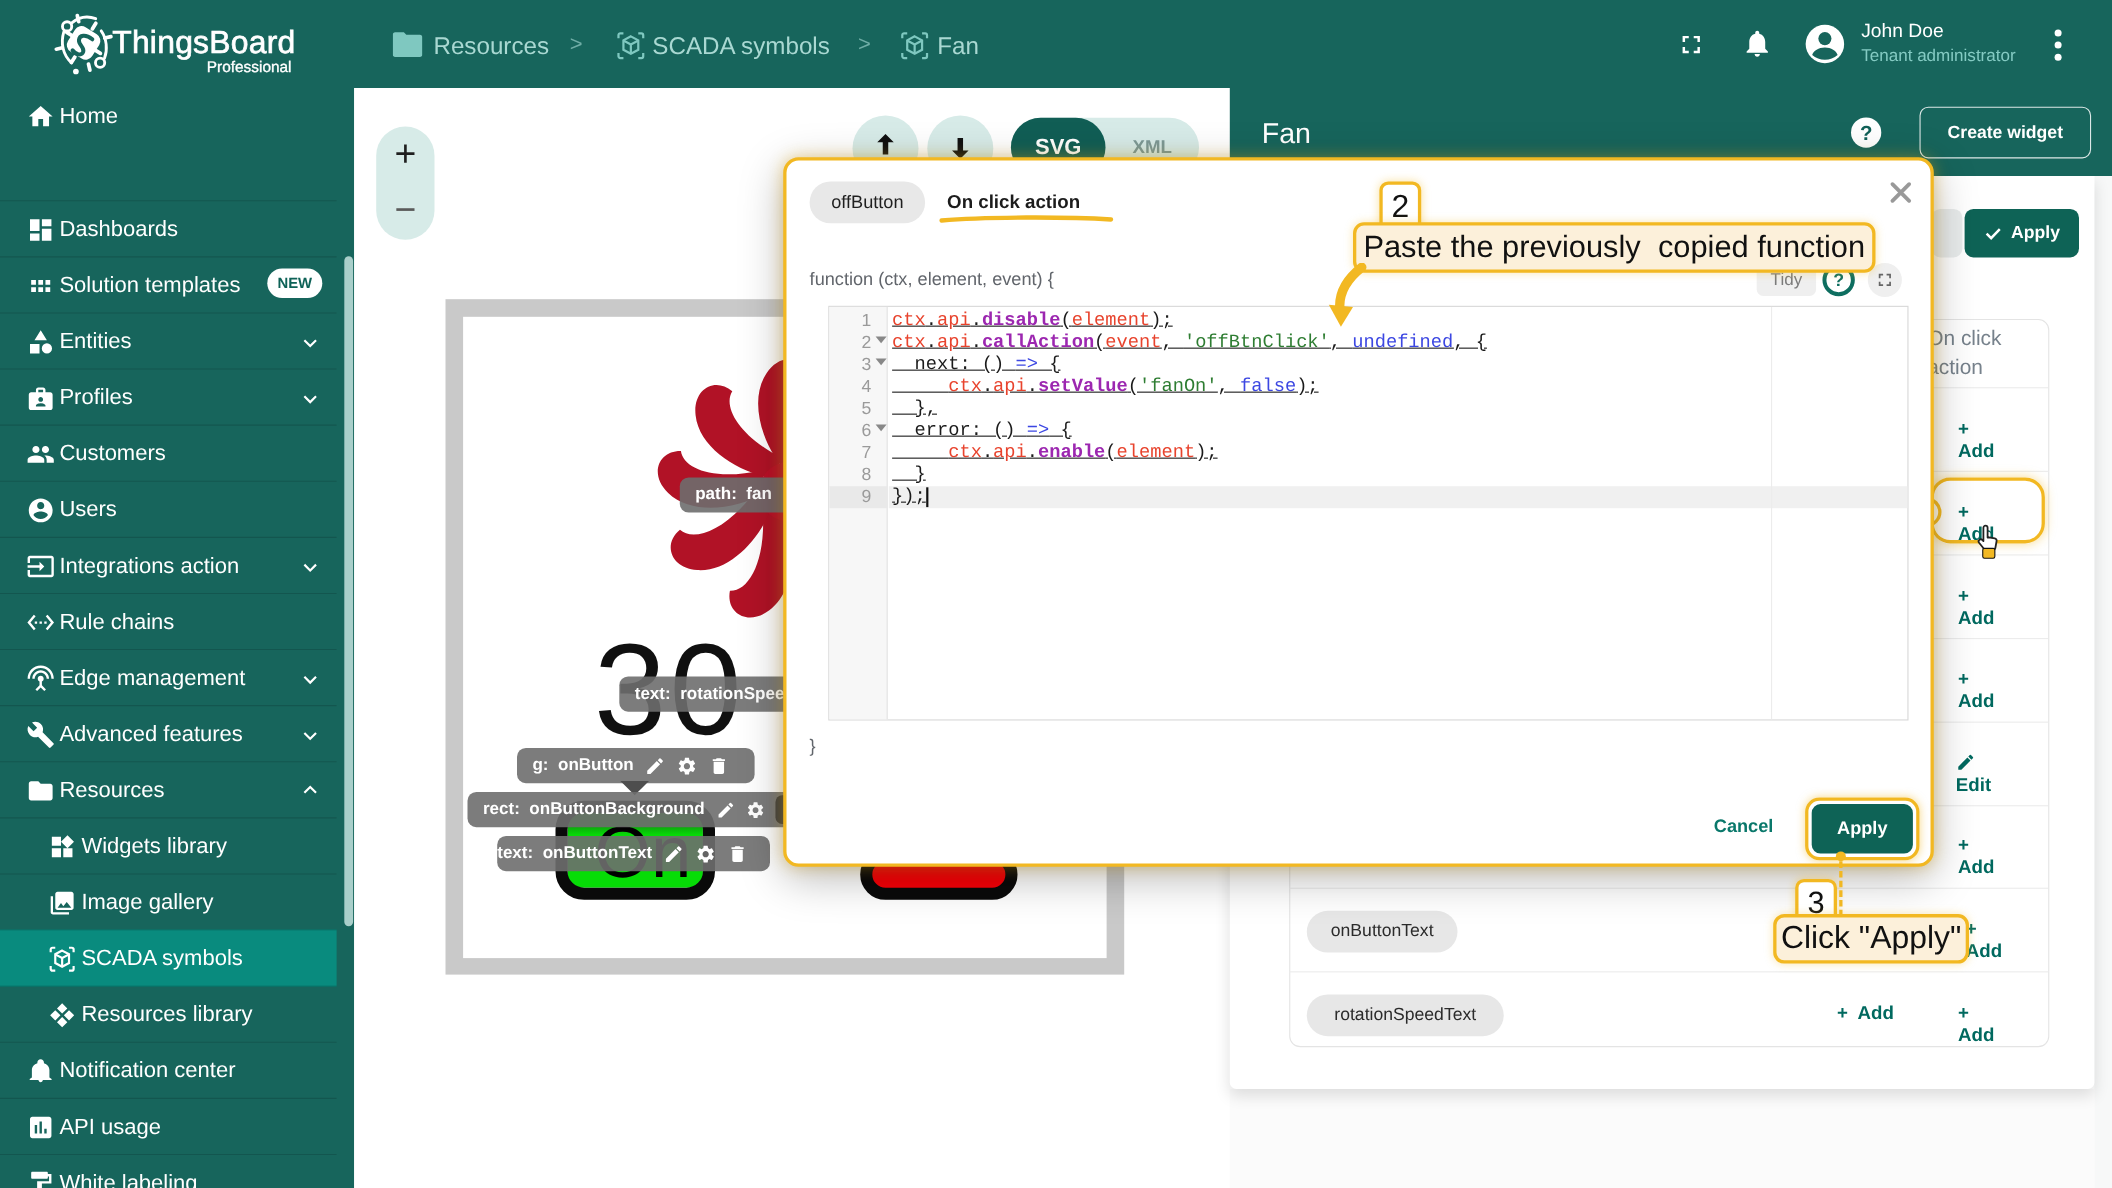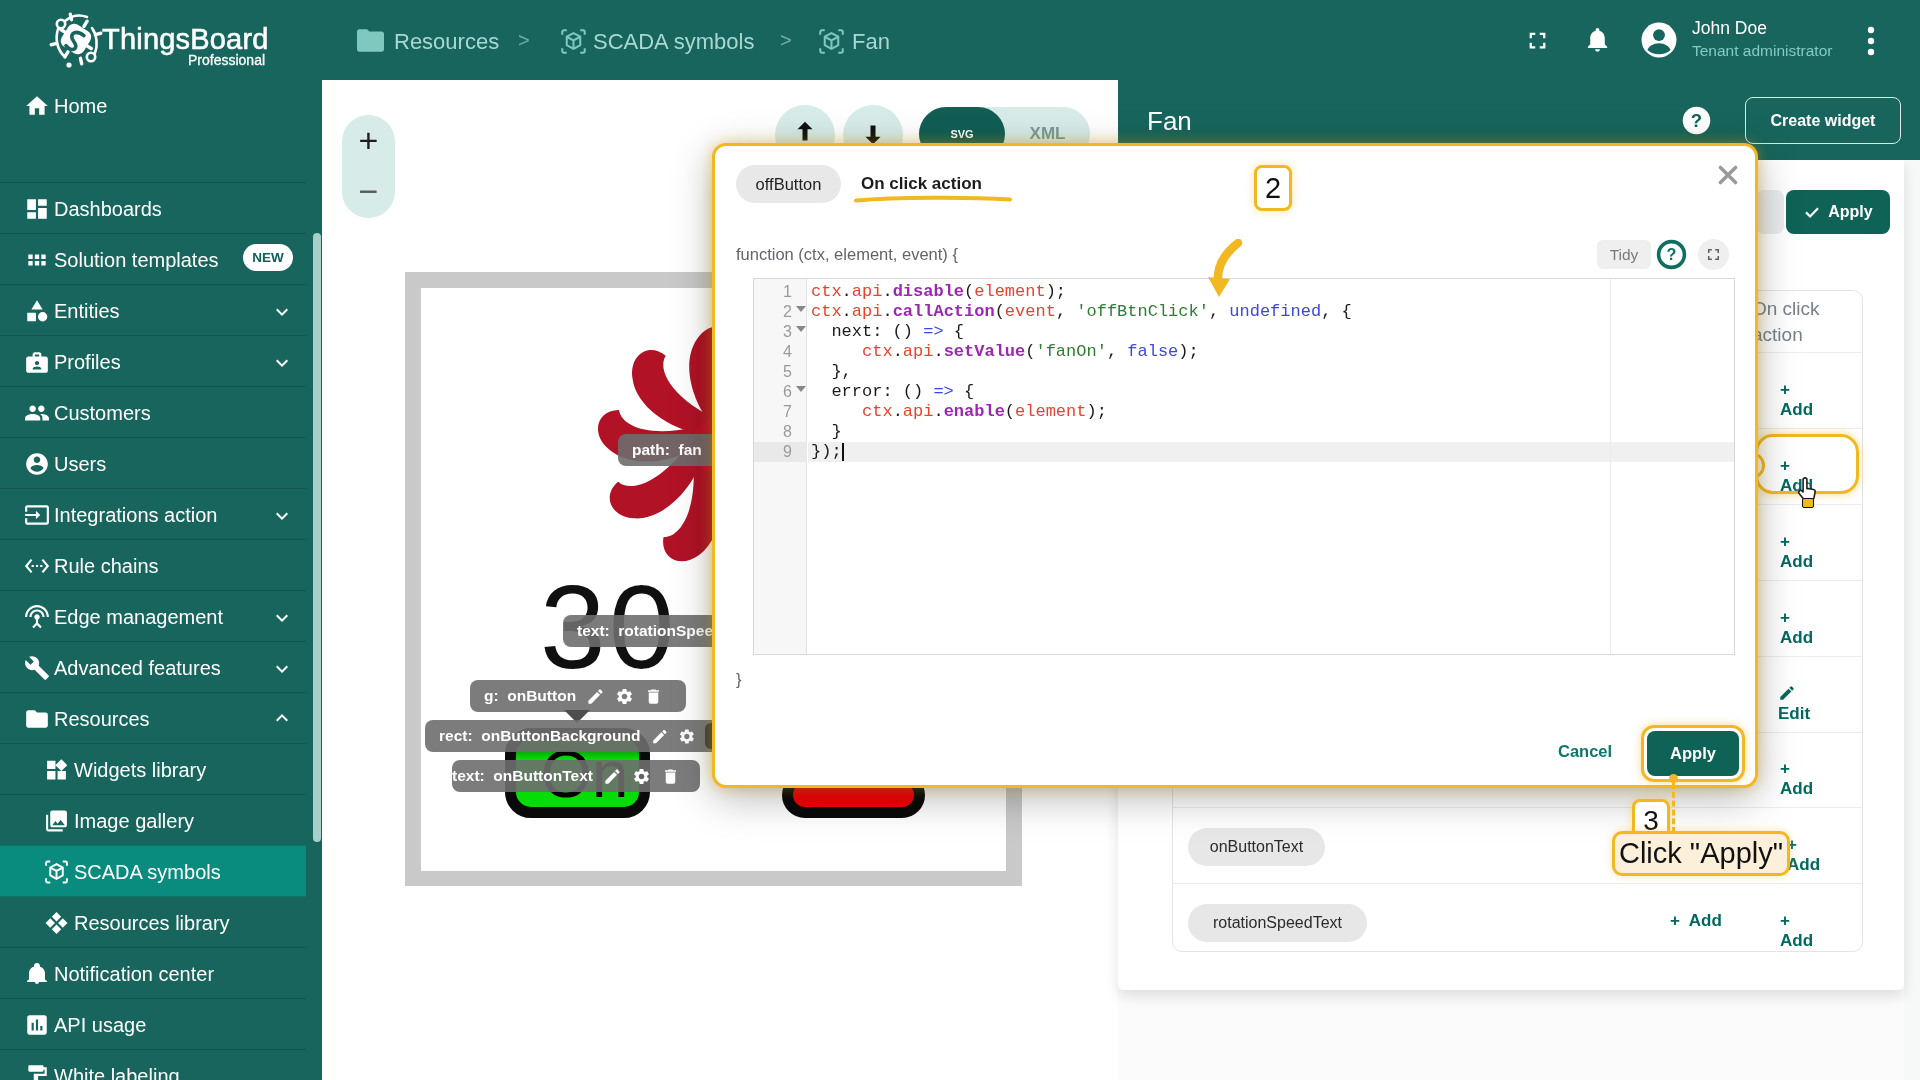--- a/index.html
+++ b/index.html
@@ -32,21 +32,21 @@
   .chip{position:absolute;background:rgba(110,110,110,0.9);border-radius:8px;color:#fff;font-weight:bold;font-size:15.5px;display:flex;align-items:center;}
   .chip .t{white-space:nowrap;}
   
   #drawerhead{left:1118px;top:80px;width:802px;height:80px;background:var(--teal);}
   #drawerbody{left:1118px;top:160px;width:786px;height:830px;background:#fff;box-shadow:0 6px 14px rgba(0,0,0,0.12);border-radius:0 0 6px 6px;}
   .addbtn{position:absolute;color:#00695f;font-weight:bold;font-size:17px;}
   .rowline{position:absolute;left:1172px;width:690px;height:1px;background:#ececec;}
   .gchip{position:absolute;background:#e7e7e7;border-radius:19px;height:38px;display:flex;align-items:center;justify-content:center;font-size:16px;color:#2b2b2b;}
   
   #modal{left:712px;top:143px;width:1040px;height:639px;background:#fff;border:3px solid var(--gold);border-radius:14px;box-shadow:0 10px 40px rgba(0,0,0,0.28),0 0 14px rgba(242,184,34,0.45);}
-  .mono{font-family:"Liberation Mono",monospace;}
+  .mono{font-family:"Liberation Mono",monospace;text-decoration:underline;}
   .cv{color:#e8432d;}
   .cm{color:#9c27b0;font-weight:bold;}
   .cs{color:#2e7d32;}
   .ck{color:#3c47e2;}
   .codeline{position:absolute;white-space:pre;font-size:17px;line-height:20px;color:#1b1b1b;}
   .lnum{position:absolute;width:34px;text-align:right;font-size:16px;color:#9a9a9a;line-height:20px;}
   
   .badge{position:absolute;background:#fff;border:3px solid var(--gold);border-radius:10px;display:flex;align-items:center;justify-content:center;color:#111;box-shadow:0 0 8px rgba(242,184,34,0.4);}
   .callout{position:absolute;background:var(--cream);border:3px solid var(--gold);border-radius:10px;display:flex;align-items:center;justify-content:center;color:#111;box-shadow:0 0 8px rgba(242,184,34,0.35);}
 </style>
@@ -272,21 +272,21 @@
   <div class="abs pill" style="left:775px;top:105px;width:60px;height:60px;border-radius:50%;"></div>
   <svg class="abs" style="left:790px;top:118px;" width="30" height="30" viewBox="0 0 24 24" fill="#111">
       <path d="M12 3l6 6h-4v9h-4V9H6z"></path>
     </svg>
   <div class="abs pill" style="left:843px;top:105px;width:60px;height:60px;border-radius:50%;"></div>
   <svg class="abs" style="left:858px;top:118px;" width="30" height="30" viewBox="0 0 24 24" fill="#111">
       <path d="M12 21l-6-6h4V6h4v9h4z"></path>
     </svg>
 
   <div class="abs pill" style="left:919px;top:107px;width:171px;height:54px;border-radius:27px;"></div>
-  <div class="abs" style="left:919px;top:107px;width:86px;height:54px;border-radius:27px;background:#115e55;color:#fff;font-weight:bold;font-size:11px;display:flex;align-items:center;justify-content:center;">SVG</div>
+  <div class="abs" style="left:919px;top:107px;width:86px;height:54px;border-radius:27px;background:#115e55;color:#fff;font-weight:bold;font-size:20px;display:flex;align-items:center;justify-content:center;">SVG</div>
   <div class="abs" style="left:1005px;top:107px;width:85px;height:54px;color:#7d9996;font-weight:bold;font-size:17px;display:flex;align-items:center;justify-content:center;">XML</div>
 
   <div class="abs" style="left:405px;top:272px;width:617px;height:614px;background:#c9c9c9;"></div>
   <div class="abs" style="left:421px;top:288px;width:585px;height:583px;background:#fff;"></div>
 
   <svg class="abs" style="left:597px;top:327px;" width="240" height="240" viewBox="-120 -120 240 240">
     <g fill="#b11226" transform="rotate(8)">
       <g id="bl">
           <path d="M7,-21 C3,-50 13,-90 40,-102 C62,-112 79,-96 71,-77 C55,-81 34,-59 27,-14 Z"></path>
         </g>
@@ -448,20 +448,21 @@
   <div class="codeline mono" style="left:811px;top:402px;">     <span class="cv">ctx</span>.<span class="cv">api</span>.<span class="cm">enable</span>(<span class="cv">element</span>);</div>
   <div class="codeline mono" style="left:811px;top:422px;">  }</div>
   <div class="codeline mono" style="left:811px;top:442px;">});</div>
   <div class="abs" style="left:842px;top:443px;width:1.6px;height:18px;background:#111;"></div>
   <div class="abs" style="left:736px;top:670px;color:#61656b;font-size:16.5px;">}</div>
   <div class="abs" style="left:1558px;top:742px;color:#0a786b;font-weight:bold;font-size:16.5px;">Cancel</div>
   <div class="abs" style="left:1647px;top:731px;width:92px;height:45px;background:#0e6356;border-radius:8px;color:#fff;font-weight:bold;font-size:16.5px;display:flex;align-items:center;justify-content:center;">Apply</div>
 
   <div class="abs" style="left:1641px;top:725px;width:104px;height:57px;border:3.5px solid var(--gold);border-radius:13px;box-sizing:border-box;box-shadow:0 0 8px rgba(242,184,34,0.5);"></div>
   <div class="badge" style="left:1254px;top:165px;width:32px;height:40px;font-size:29px;border-radius:8px;">2</div>
+  <div class="callout" style="left:1230px;top:202px;width:469px;height:40px;font-size:28px;">Paste the previously&nbsp; copied function</div>
   <svg class="abs" style="left:1198px;top:239px;" width="56" height="60" viewBox="0 0 56 60">
     <path d="M40 4 C26 15 19 28 20 42" stroke="var(--gold)" stroke-width="8.5" fill="none" stroke-linecap="round"></path>
     <path d="M10 38 L21 58 L32 40 Z" fill="var(--gold)"></path>
   </svg>
   <div class="abs" style="left:1669px;top:774px;width:9px;height:9px;background:var(--gold);border-radius:50%;"></div>
   <div class="abs" style="left:1672px;top:783px;width:0;height:50px;border-left:3.5px dashed var(--gold);"></div>
   <div class="badge" style="left:1632px;top:799px;width:32px;height:38px;font-size:28px;border-radius:8px;">3</div>
   <div class="callout" style="left:1612px;top:831px;width:172px;height:39px;font-size:29px;">Click "Apply"</div>
 </div>
 

